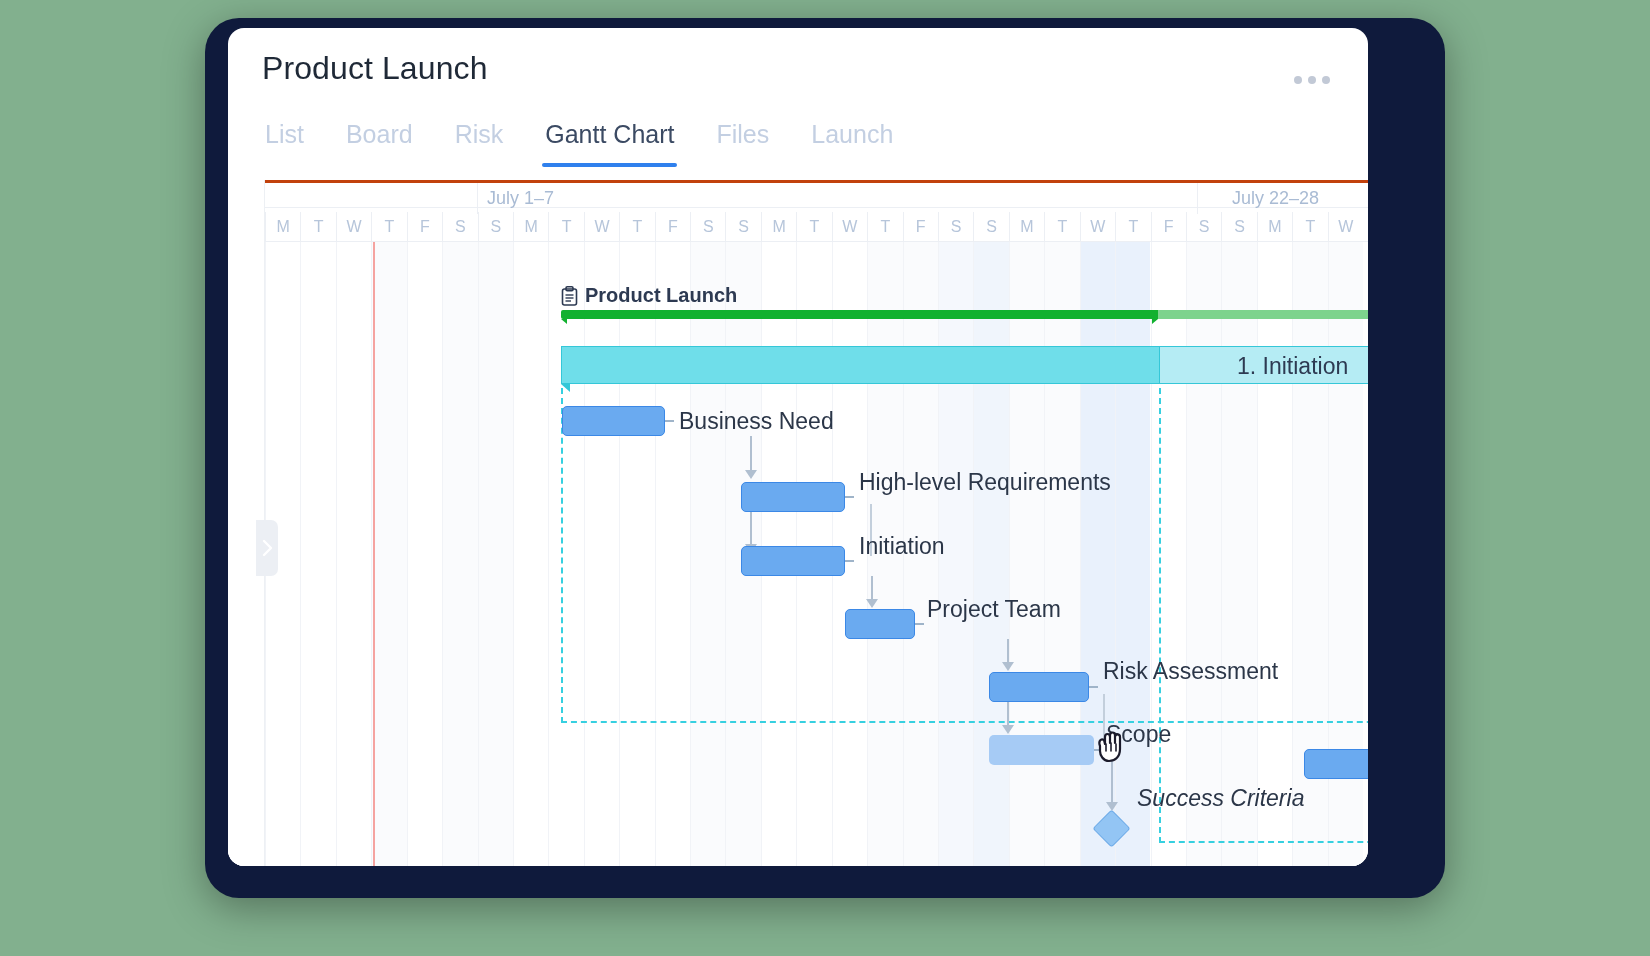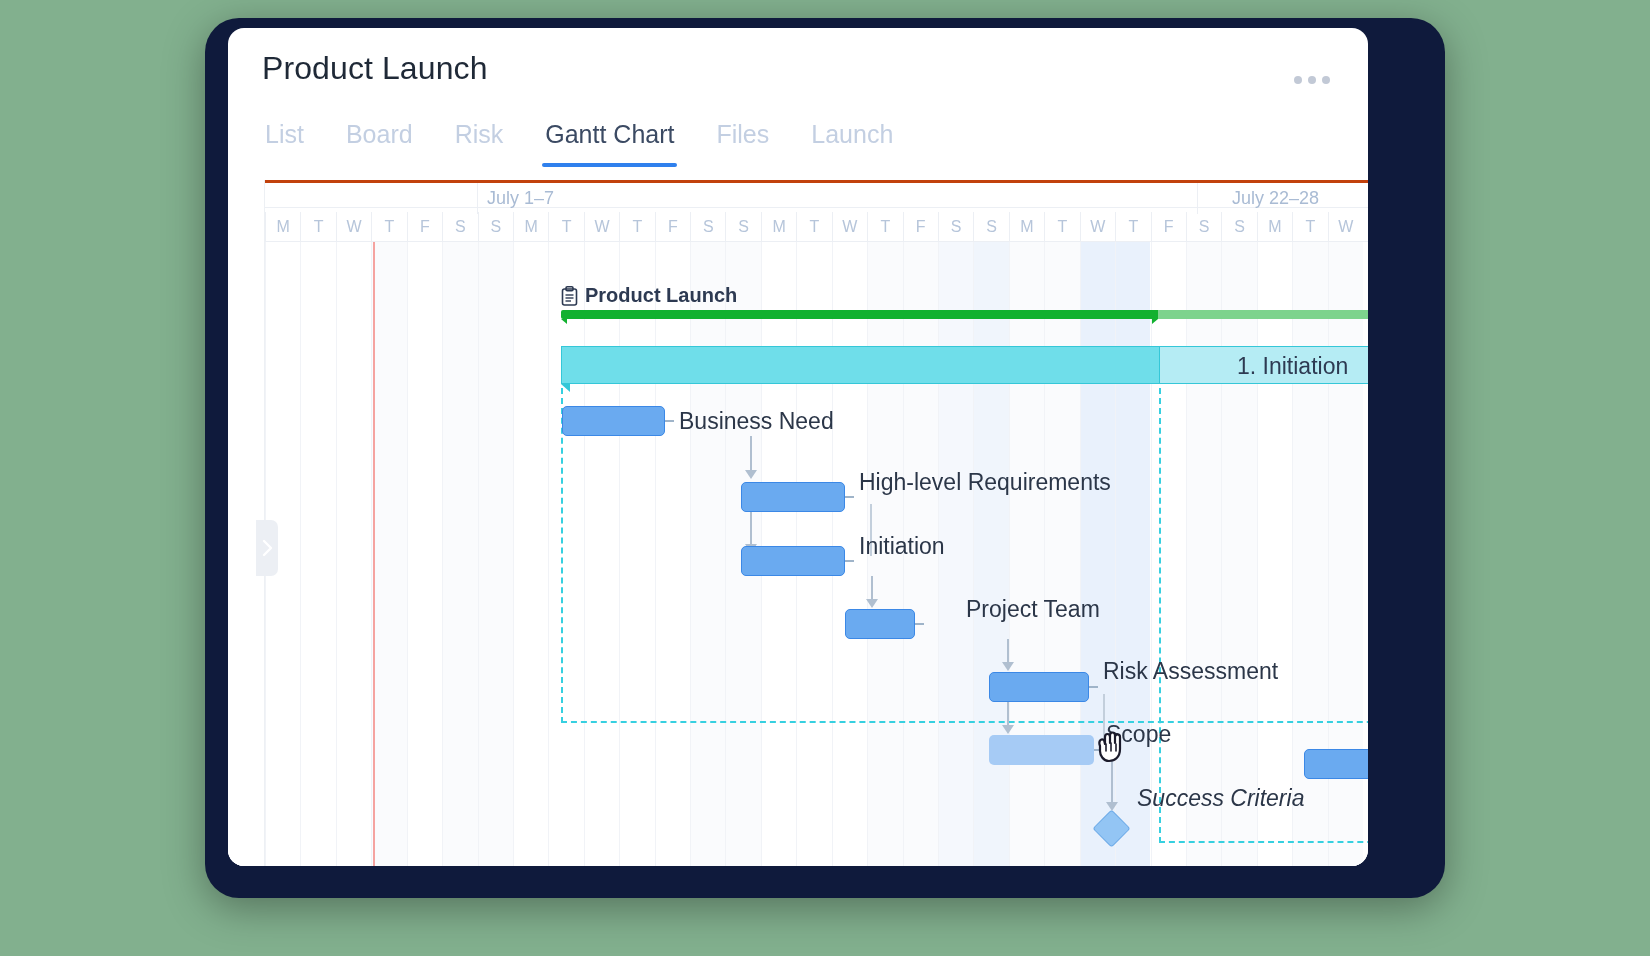--- a/index.html
+++ b/index.html
@@ -470,21 +470,21 @@
         <div class="dep-v" style="left:605px;top:262px;height:52px;background:#c3cfdc;"></div>
 
         <div class="task-bar" style="left:476px;top:304px;width:104px;"></div>
         <div class="task-stub" style="left:580px;top:318px;"></div>
         <div class="task-label" style="left:594px;top:293px;">Initiation</div>
         <div class="dep-v" style="left:606px;top:334px;height:26px;"></div>
         <div class="dep-arrow" style="left:601px;top:357px;"></div>
 
         <div class="task-bar" style="left:580px;top:367px;width:70px;"></div>
         <div class="task-stub" style="left:650px;top:381px;"></div>
-        <div class="task-label" style="left:662px;top:356px;margin-left:39px;">Project Team</div>
+        <div class="task-label" style="left:662px;top:356px;">Project Team</div>
         <div class="dep-v" style="left:742px;top:397px;height:26px;"></div>
         <div class="dep-arrow" style="left:737px;top:420px;"></div>
 
         <div class="task-bar" style="left:724px;top:430px;width:100px;"></div>
         <div class="task-stub" style="left:824px;top:444px;"></div>
         <div class="task-label" style="left:838px;top:418px;">Risk Assessment</div>
         <div class="dep-v" style="left:742px;top:460px;height:26px;"></div>
         <div class="dep-arrow" style="left:737px;top:483px;"></div>
         <div class="dep-v" style="left:838px;top:452px;height:50px;background:#c3cfdc;"></div>
 

